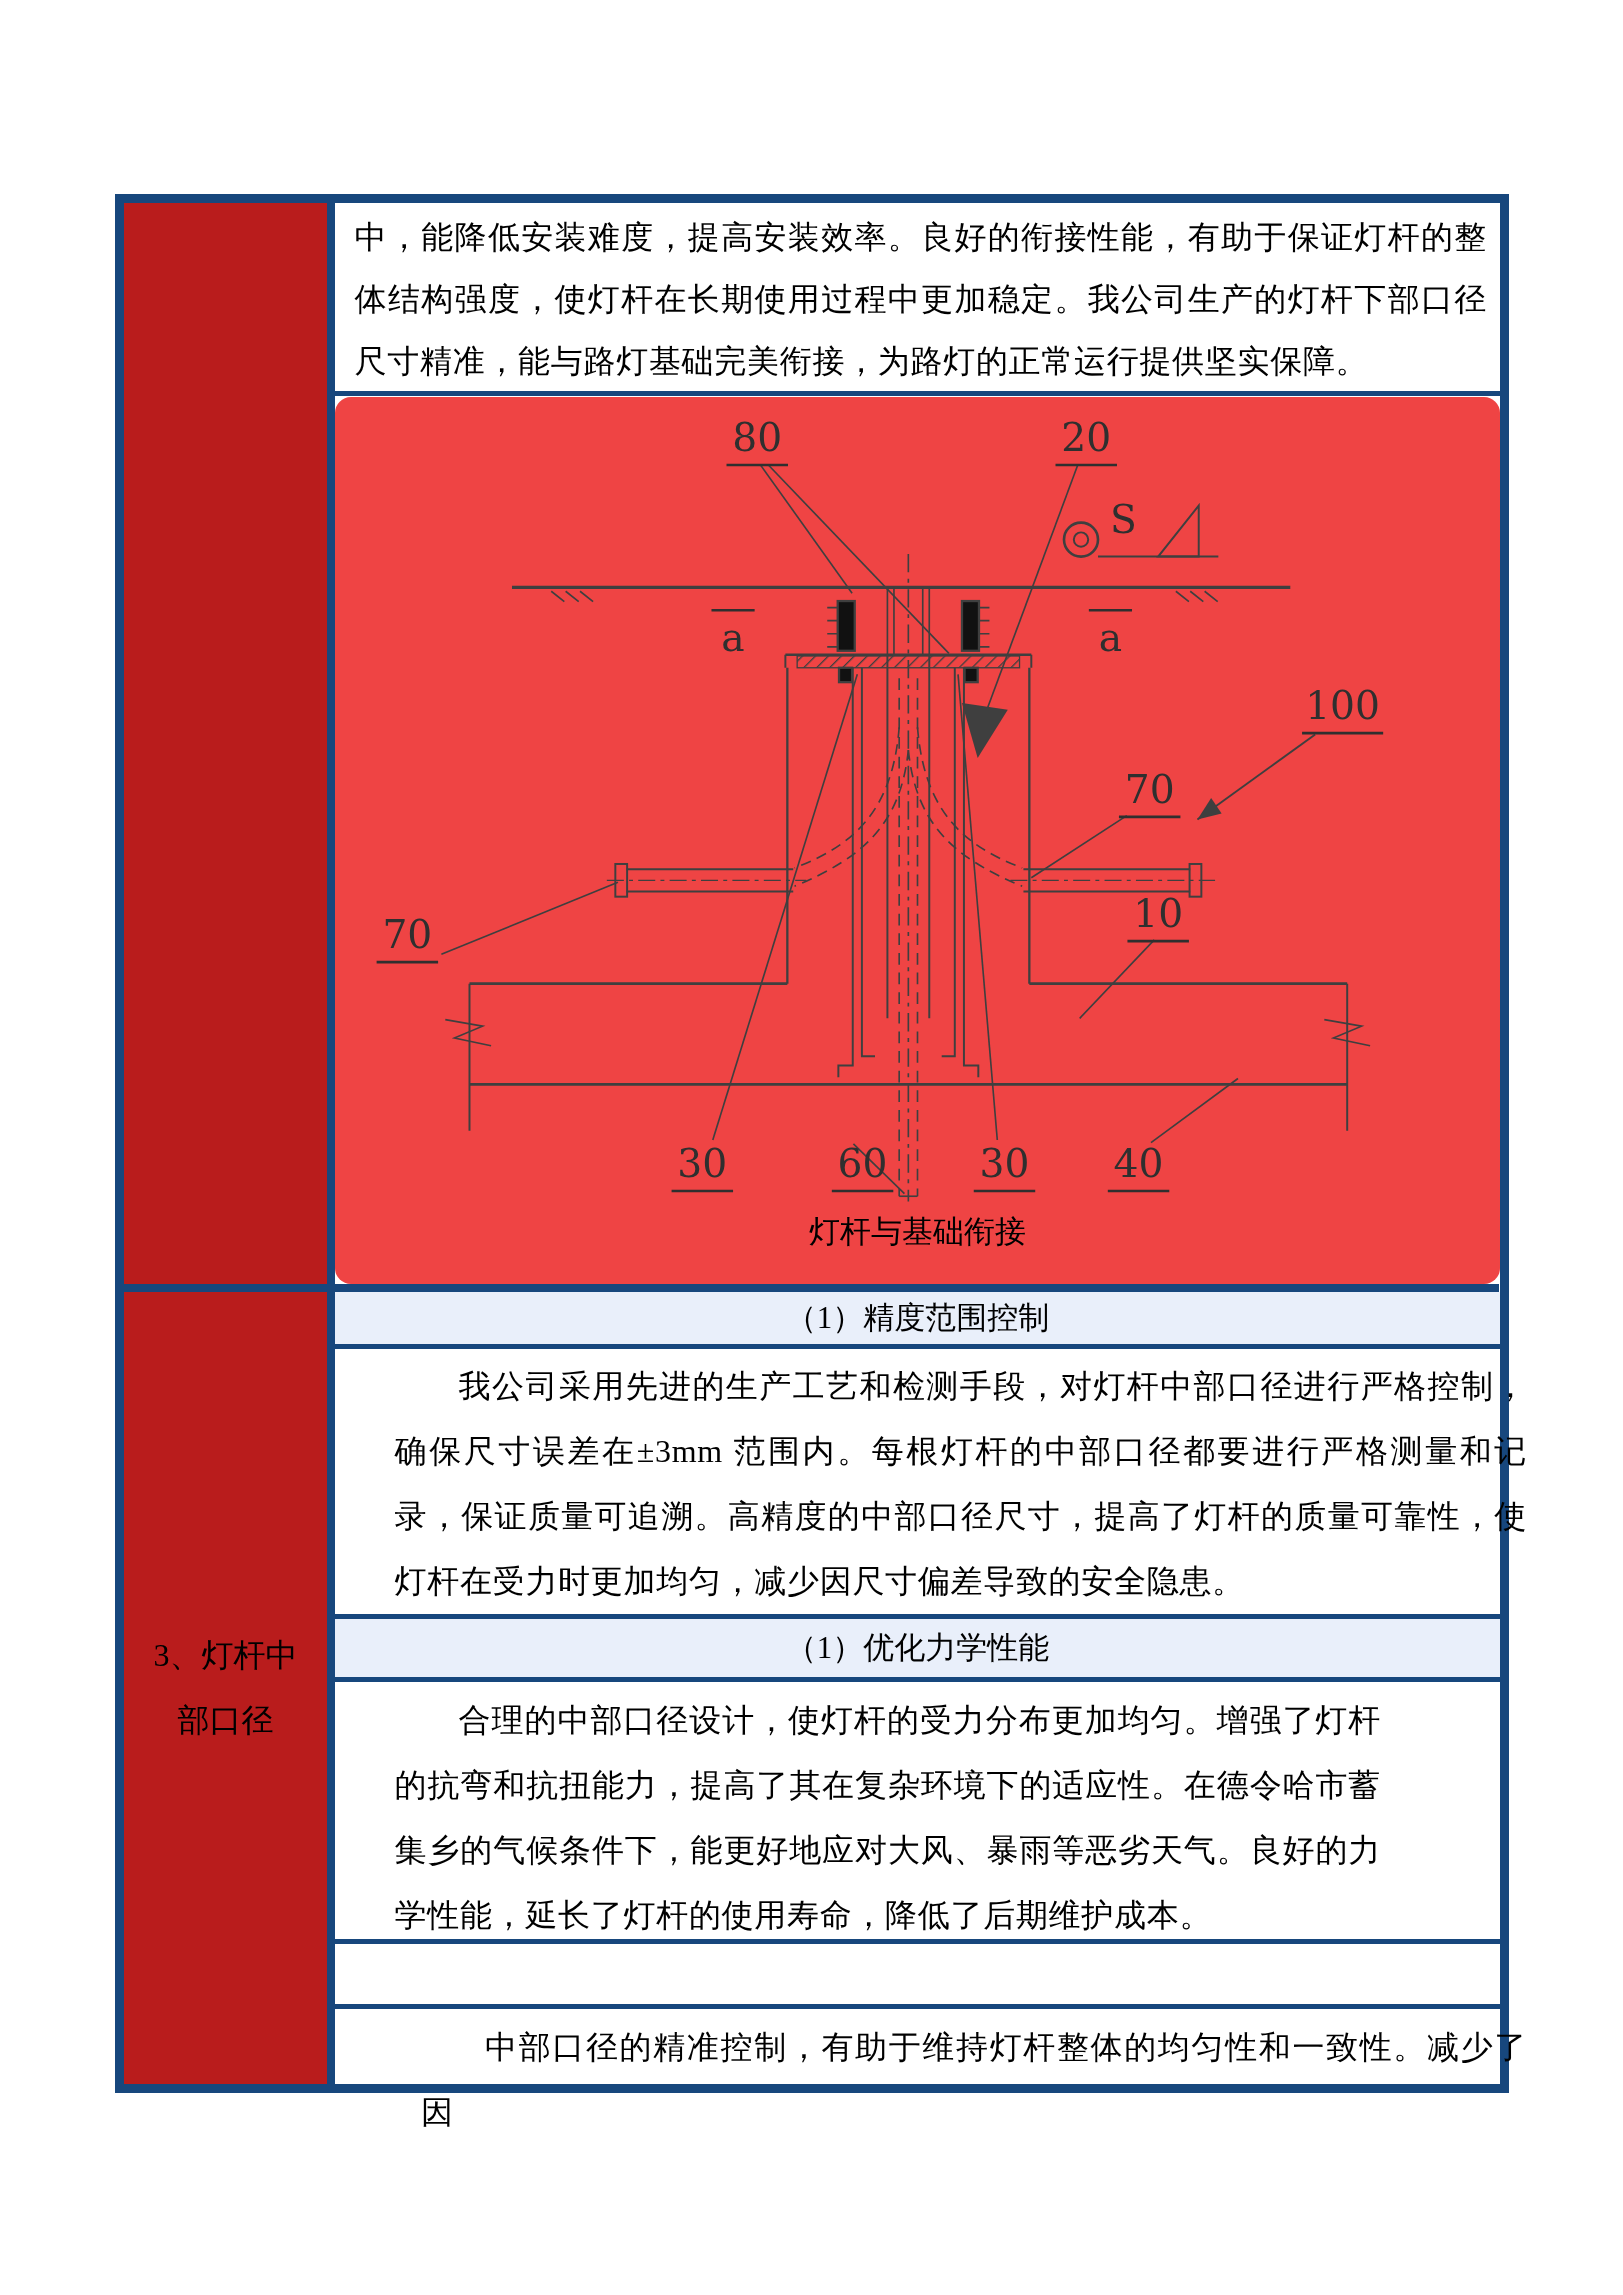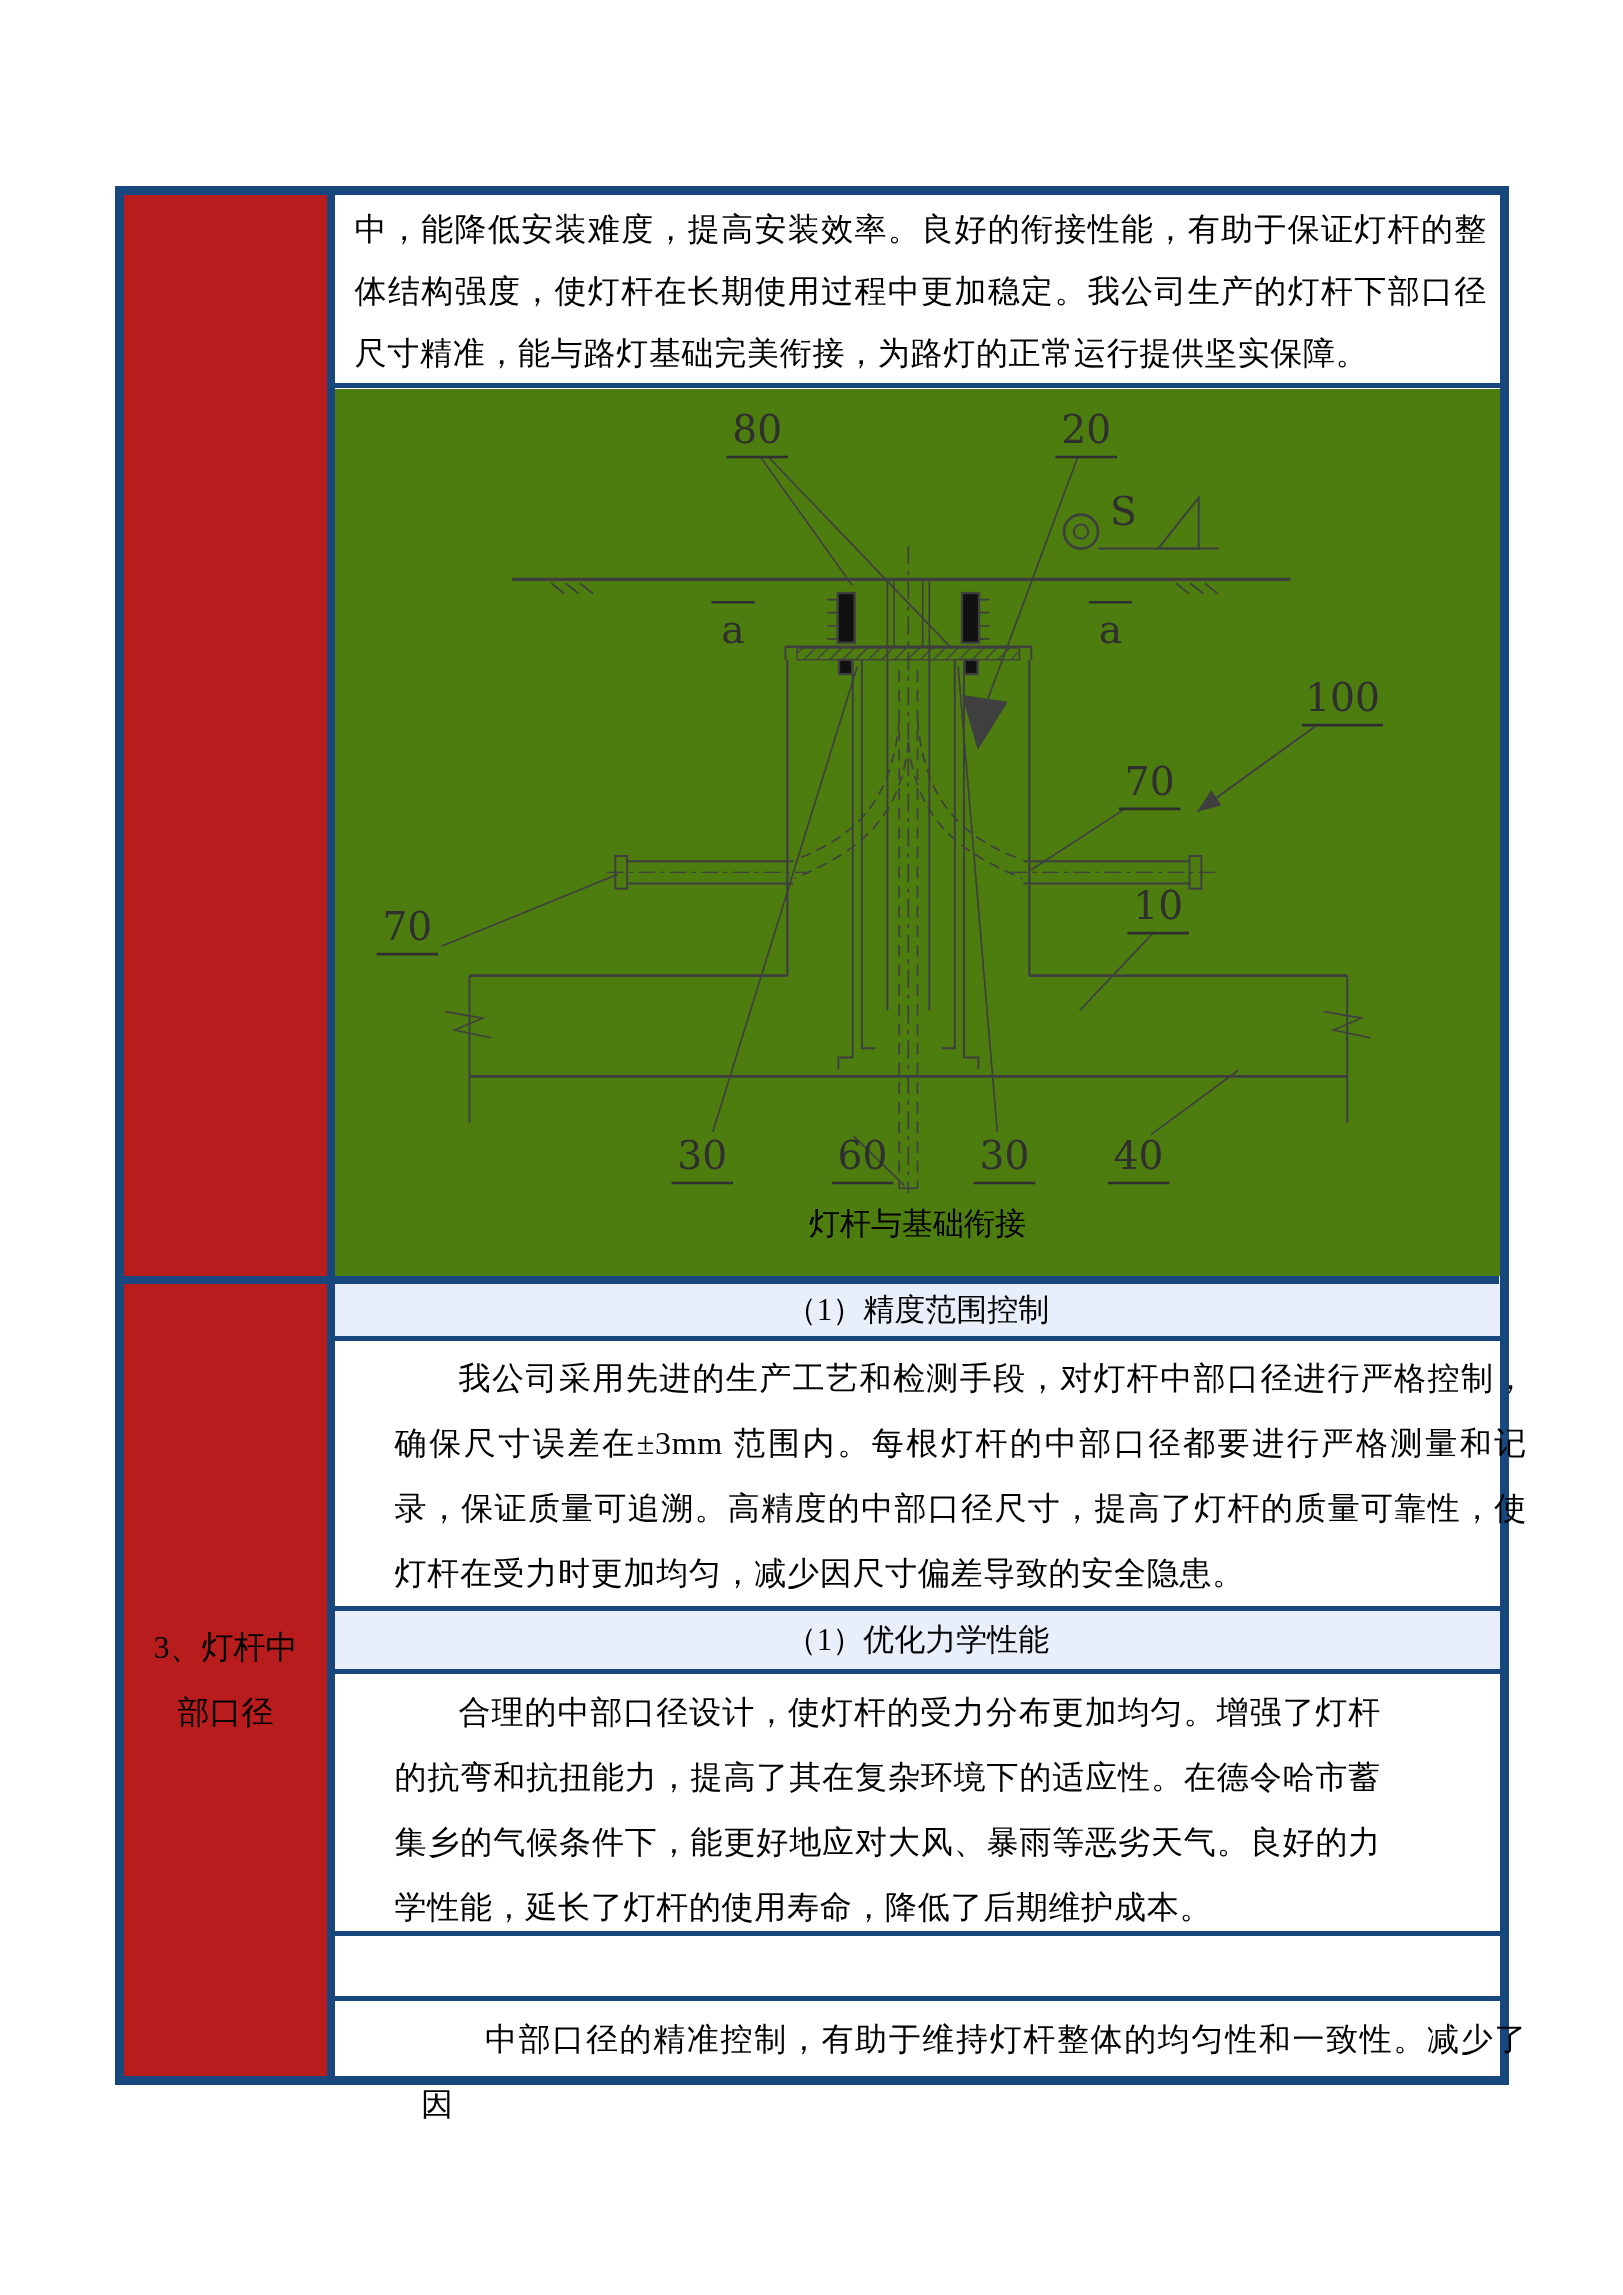--- a/index.html
+++ b/index.html
@@ -5,21 +5,21 @@
   html,body{margin:0;padding:0;background:#ffffff;}
   .page{
     position:relative;
     width:1623px;height:2295px;
     background:#ffffff;
     font-family:"Liberation Serif","DejaVu Serif",serif;
     color:#000;
     overflow:hidden;
   }
   .doc-table{
-    position:absolute;left:115px;top:186px;
+    position:absolute;left:115px;top:194px;
     width:1394px;height:1899px;
     box-sizing:border-box;
     border:9.2px solid #17477d;
   }
   .tcontent{position:relative;width:1375px;height:1881px;}
   .abs{position:absolute;box-sizing:border-box;}
   .leftcell{background:#b91c1c;}
   .navy{background:#17477d;}
   .headercell{
     background:#e9effa;
@@ -35,21 +35,21 @@
     letter-spacing:0.7px;
   }
   .para.tight{line-height:62px;padding-top:2.6px;}
   .para.indent{text-indent:64px;margin-left:40px;}
   .groupcell{
     display:flex;align-items:center;justify-content:center;
     text-align:center;
     font-size:32px;line-height:65px;
     white-space:pre-line;
   }
-  .figurecell{background:#4d7c0f;}
+  .figurecell{background:#ef4444;border-radius:16px;}
   .fig-svg{position:absolute;left:0;top:0;width:1165px;height:811px;}
   .fig-caption{
     position:absolute;left:0;top:814px;width:100%;
     text-align:center;font-size:31px;
   }
   svg text{
     font-family:"DejaVu Serif","Liberation Serif",serif;
     fill:#2f2f2f;
   }
 </style>

